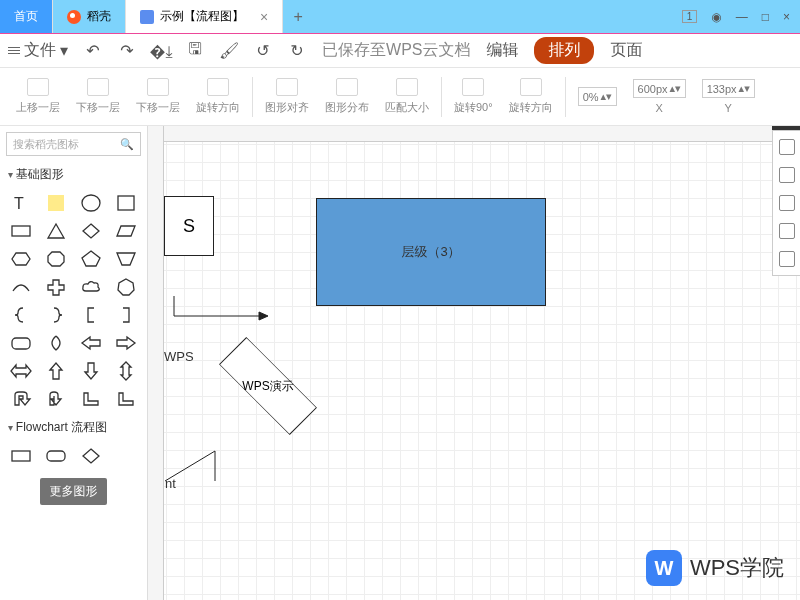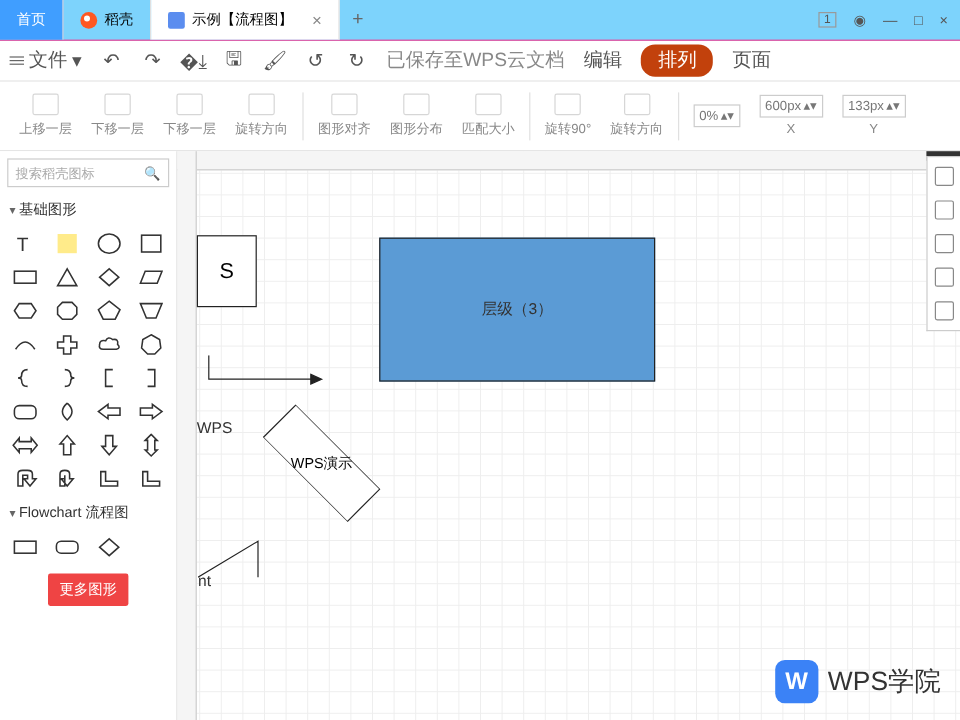--- a/index.html
+++ b/index.html
@@ -33,21 +33,21 @@
 .numbox { border:1px solid #ccc; padding:2px 4px; font-size:11px; color:#777; display:flex; align-items:center; gap:2px; }
 
 .workspace { position:absolute; top:126px; left:0; right:0; bottom:0; display:flex; }
 .sidepanel { width:148px; border-right:1px solid #ddd; background:#fff; display:flex; flex-direction:column; }
 .searchbox { margin:6px; border:1px solid #ccc; height:24px; display:flex; align-items:center; padding:0 6px; font-size:11px; color:#aaa; justify-content:space-between; }
 .cat { font-size:12px; padding:4px 8px; color:#333; }
 .cat::before { content:"▾ "; font-size:10px; color:#666; }
 .shapegrid { display:grid; grid-template-columns:repeat(4,1fr); gap:4px; padding:4px 6px; }
 .sh { height:24px; display:flex; align-items:center; justify-content:center; }
 .sh svg { width:22px; height:20px; stroke:#333; stroke-width:1.3; fill:none; }
-.moreshapes { margin-top:auto; background:#ef4444; color:#fff; font-size:12px; text-align:center; padding:5px 0; margin:6px 40px 17px 40px; border-radius:2px;}
+.moreshapes { margin-top:auto; background:#737373; color:#fff; font-size:12px; text-align:center; padding:5px 0; margin:6px 40px 17px 40px; border-radius:2px;}
 
 .canvas { flex:1; position:relative; background:#fff;
   background-image: linear-gradient(#eee 1px, transparent 1px), linear-gradient(90deg, #eee 1px, transparent 1px);
   background-size: 18px 18px; }
 .ruler-h { position:absolute; top:0; left:0; right:0; height:16px; background:#f5f5f5; border-bottom:1px solid #ccc; }
 .ruler-v { position:absolute; top:0; left:0; bottom:0; width:16px; background:#f5f5f5; border-right:1px solid #ccc; }
 
 .shape-rect { position:absolute; border:1px solid #222; background:#fff; font-size:18px; display:flex; align-items:center; justify-content:center; }
 .shape-blue { position:absolute; background:#5b9bd5; border:1px solid #222; color:#333; font-size:13px; display:flex; align-items:center; justify-content:center; }
 .shape-diamond { position:absolute; width:100px; height:70px; }
@@ -353,21 +353,21 @@
   </div>
 
   <div class="canvas">
     <div class="ruler-h"></div>
     <div class="ruler-v"></div>
 
     <div class="shape-rect" style="left:16px; top:70px; width:50px; height:60px;">
         <span>S</span>
       </div>
 
-    <div class="shape-blue" style="left:168px; top:72px; width:230px; height:120px;">
+    <div class="shape-blue" style="left:168px; top:72px; width:230px; height:108px;">
         <span>层级（3）</span>
       </div>
 
     <svg class="connector" style="left:16px; top:170px; width:120px; height:60px;">
         <path d="M10 0 L10 20 L100 20" stroke="#222"></path>
         <path d="M95 16 L104 20 L95 24 Z" fill="#222"></path>
       </svg>
 
     <span class="lbl" style="left:16px; top:223px;">WPS</span>
 

